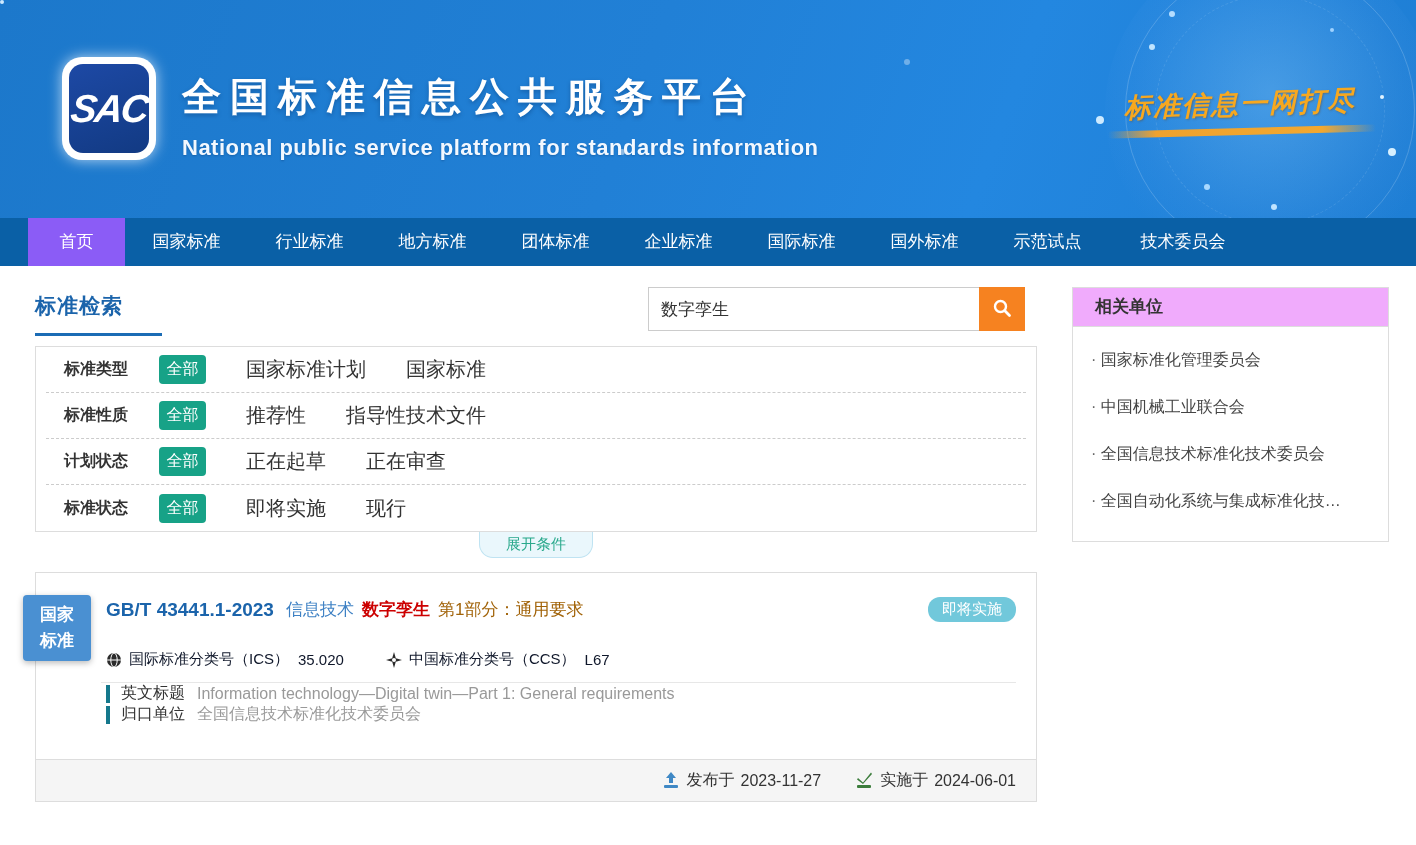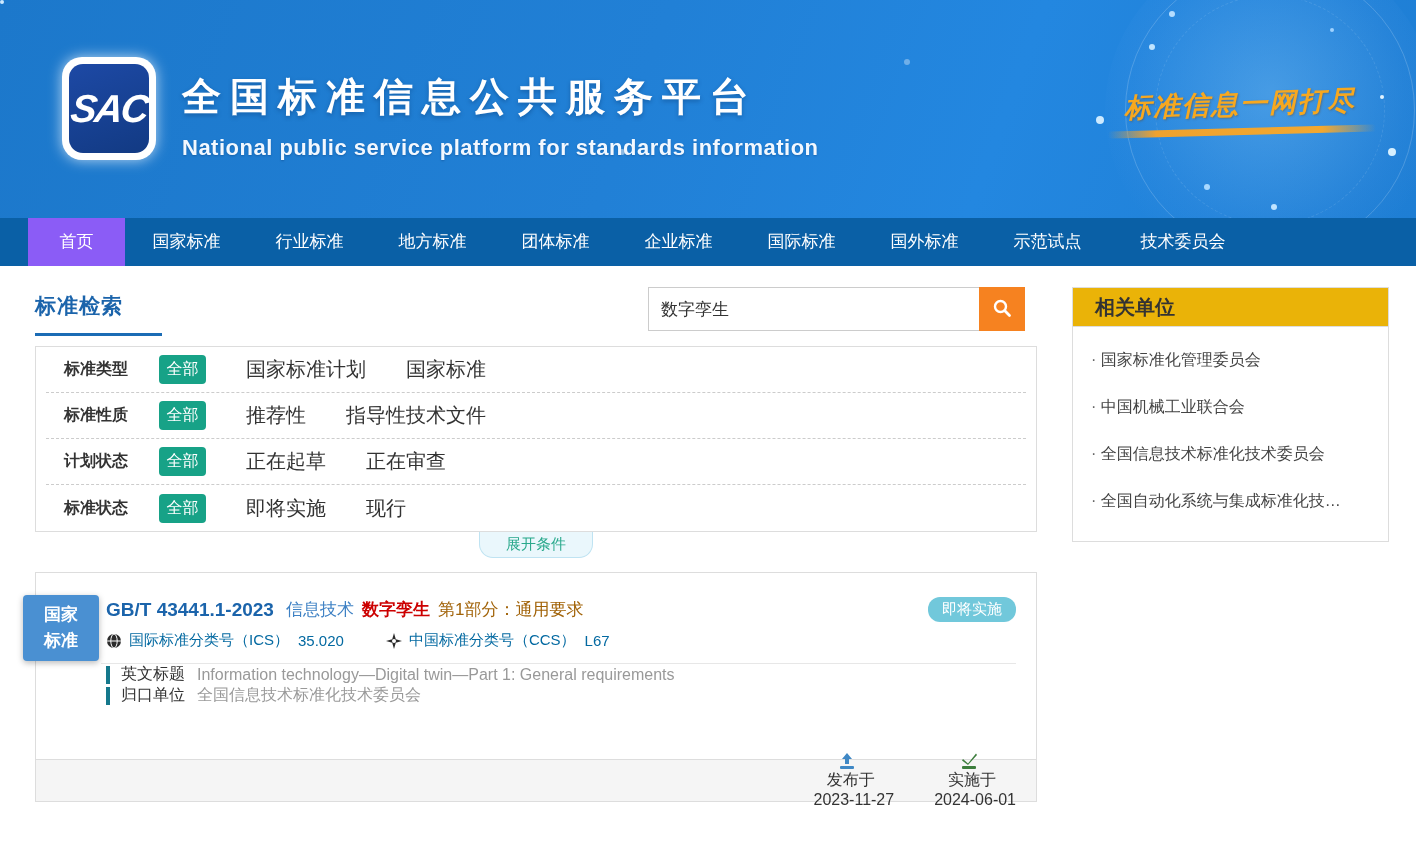--- a/index.html
+++ b/index.html
@@ -82,51 +82,51 @@
   .results-info { display:flex; align-items:center; margin-top:10px; height:24px; }
   .ri-left { color:#999; font-size:15px; }
   .ri-count { color:#ff8c1a; margin:0 5px; }
   .ri-suffix { color:#999; }
   .ri-right { margin-left:auto; margin-right:16px; display:flex; align-items:center; color:#e03a3a;
     font-size:14px; }
   .ri-right svg { margin-right:5px; }
 
   
   .card { position:relative; border:1px solid #ddd; margin-top:14px; height:230px; }
-  .type-badge { position:absolute; left:-13px; top:22px; width:76px; height:66px; background:#4a90d2;
+  .type-badge { position:absolute; left:-13px; top:22px; width:68px; height:66px; background:#4a90d2;
     border-radius:4px; box-shadow:0 2px 6px rgba(0,0,0,.28); color:#fff; font-size:17px; font-weight:bold;
     text-align:center; padding-top:7px; line-height:26px; }
   .card-body { padding:0 20px 0 70px; }
   .title-row { display:flex; align-items:center; padding-top:24px; }
   .t-code { font-size:19px; font-weight:bold; color:#1b64ab; cursor:pointer; }
   .t-part { font-size:17px; color:#3e81c4; margin-left:12px; cursor:pointer; }
   .t-hl { font-size:17px; color:#c00; margin-left:8px; font-weight:bold; cursor:pointer; }
   .t-part2 { font-size:17px; color:#a16207; margin-left:8px; cursor:pointer; }
   .status-badge { margin-left:auto; background:#71c8db; color:#fff; font-size:15px; padding:3px 14px;
     border-radius:12px; }
-  .meta-row { display:flex; align-items:center; margin-top:9px; font-size:15px; color:#0369a1; }
+  .meta-row { display:flex; align-items:center; margin-top:28px; font-size:15px; color:#0f172a; }
   .meta-row svg { margin-right:7px; }
   .meta-val { margin-left:9px; }
   .meta-gap { width:42px; }
   .card-divider { border-bottom:1px solid #e7e7e7; margin-top:13px; margin-left:-5px; }
   .field-row { display:flex; align-items:center; }
   .f-bar { width:4px; height:18px; background:#15788c; margin-right:11px; }
   .fr-label { font-size:16px; color:#333; }
   .fr-value { font-size:16px; color:#999; margin-left:12px; }
   .card-foot { position:absolute; left:0; right:0; bottom:0; height:42px; background:#f5f5f5;
     border-top:1px solid #ddd; display:flex; align-items:center; justify-content:flex-end;
     padding-right:20px; }
-  .foot-item { display:flex; align-items:center; font-size:16px; color:#333; margin-left:34px;flex-direction:column; }
+  .foot-item { display:flex; align-items:center; font-size:16px; color:#333; margin-left:34px; }
   .foot-item svg { margin-right:7px; }
   .foot-date { margin-left:6px; }
 
   
   .aside-box { border:1px solid #ddd; }
-  .aside-hd { height:39px; line-height:38px; background:#eab308; border-bottom:1px solid #ddd;
-    padding-left:22px; font-size:20px; font-weight:bold; color:#333; }
+  .aside-hd { height:39px; line-height:38px; background:#f0abfc; border-bottom:1px solid #ddd;
+    padding-left:22px; font-size:17px; font-weight:bold; color:#333; }
   .aside-list { padding:10px 18px 16px; }
   .aside-item { padding:13px 0; font-size:16px; color:#444; cursor:pointer; white-space:nowrap;
     overflow:hidden; text-overflow:ellipsis; }
   .aside-item::before { content:"· "; color:#666; }
 </style>
 </head>
 <body>
 
 <div class="hdr">
   <div class="hdr-globe"></div>

